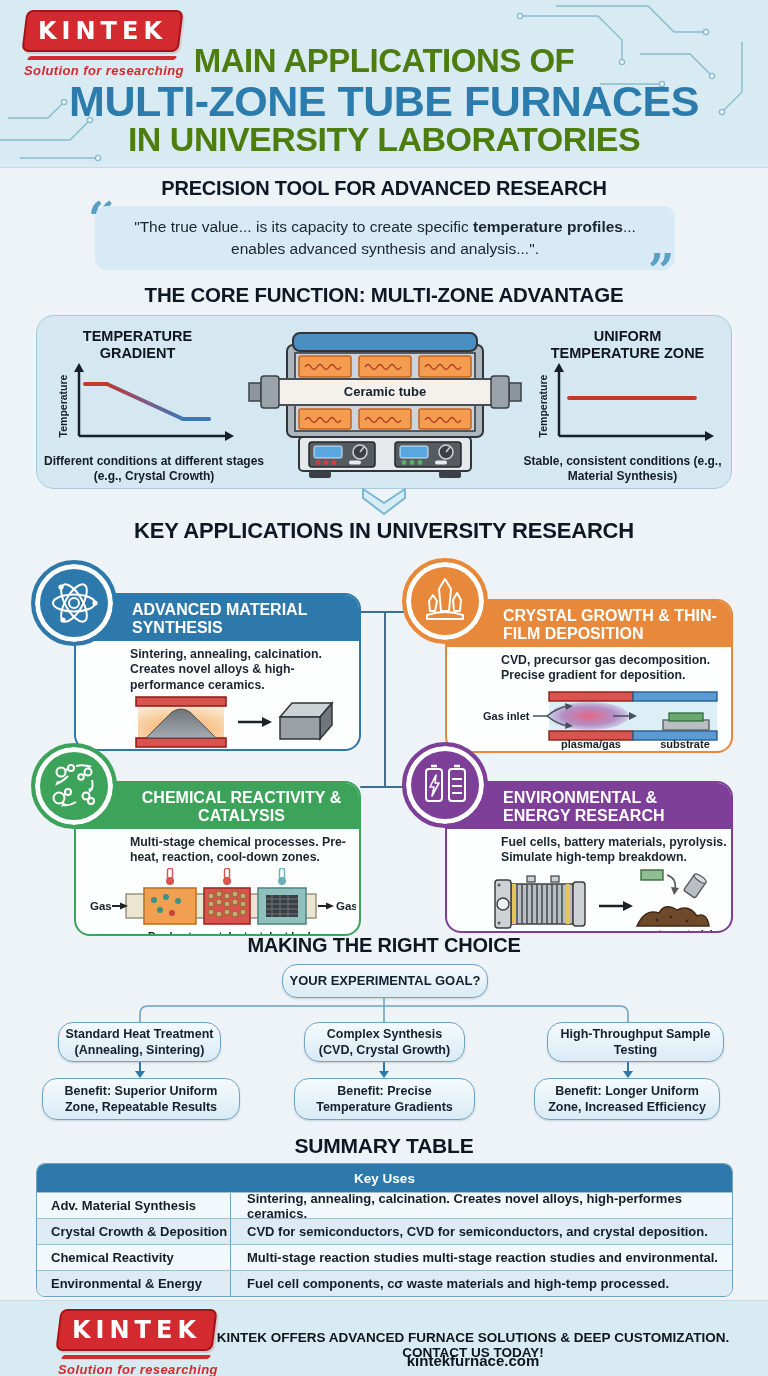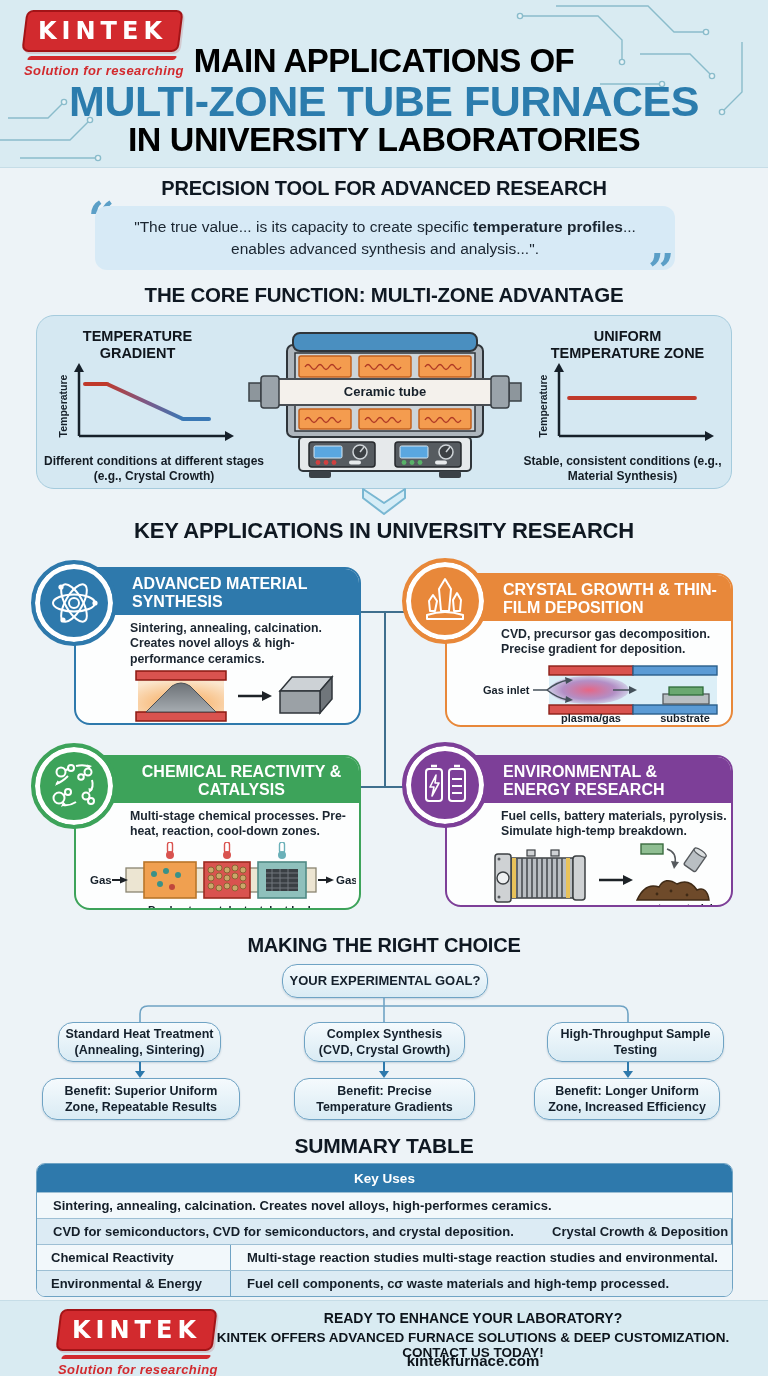--- a/index.html
+++ b/index.html
@@ -11,38 +11,38 @@
   .band.top { top:0; height:168px; border-bottom:1px solid #c6dde7; }
   .band.bottom { top:1300px; height:76px; border-top:1px solid #c6dde7; }
 
   
   .logo { position:absolute; }
   .logo-box { display:inline-block; background:#d22a2e; border:2px solid #a31417; border-radius:7px; padding:5px 12px; transform:skewX(-7deg); box-shadow:2px 2px 0 #b8474a33; }
   .logo-box span { display:inline-block; transform:skewX(7deg); color:#fff; font-weight:bold; font-size:24px; letter-spacing:5px; font-family:"DejaVu Sans", sans-serif; }
   .logo-swoosh { width:148px; height:4px; background:#d22a2e; border-radius:3px; margin:4px 0 3px 4px; transform:skewX(-35deg); }
   .logo-tagline { color:#d22a2e; font-weight:bold; font-style:italic; font-size:13px; letter-spacing:.4px; }
 
-  .title-line { position:absolute; left:0; width:768px; text-align:center; font-weight:bold; color:#000000; letter-spacing:-.5px; }
+  .title-line { position:absolute; left:0; width:768px; text-align:center; font-weight:bold; color:#4d7c0f; letter-spacing:-.5px; }
   .t1 { top:42px; font-size:33px; }
   .t2 { top:77px; font-size:43px; color:#2b7cad; letter-spacing:-.5px; }
   .t3 { top:120px; font-size:34px; }
 
   .sec-heading { position:absolute; left:0; width:768px; text-align:center; font-weight:bold; color:#0f1822; letter-spacing:-.2px; }
 
   
   .quote-box { position:absolute; left:95px; top:206px; width:580px; height:64px; background:#d7eaf6; border-radius:12px; padding:10px 26px 0 26px; text-align:center; font-size:15.5px; color:#1a2530; line-height:1.45; }
   .quote-mark { position:absolute; font-family:"DejaVu Serif", serif; font-weight:bold; font-size:46px; color:#5b9fc7; line-height:1; }
 
   
   .core-panel { position:absolute; left:36px; top:315px; width:696px; height:174px; background:#d5e8f2; border:1.5px solid #a5cbdd; border-radius:18px; }
   .graph-title { position:absolute; text-align:center; font-weight:bold; font-size:14.5px; color:#10161d; line-height:1.2; }
   .graph-caption { position:absolute; text-align:center; font-weight:bold; font-size:12px; color:#141c24; line-height:1.25; }
 
   
-  .card { position:absolute; border-radius:16px; background:#fdfefe; overflow:hidden; }
+  .card { position:absolute; border-radius:16px; background:#fdfefe; overflow:hidden;margin-top:26px; }
   .card-header { color:#fff; font-weight:bold; font-size:16px; line-height:1.15; padding:6px 8px 3px 56px; }
   .card-body-text { padding:6px 4px 2px 54px; font-size:12.3px; font-weight:bold; color:#1b2530; line-height:1.25; }
   .card-illus { padding-left:50px; }
   .app-circle { position:absolute; width:86px; height:86px; border-radius:50%; border:4px solid; box-shadow:inset 0 0 0 5px #fff; display:flex; align-items:center; justify-content:center; z-index:3; }
 
   
   .flow-box { position:absolute; background:linear-gradient(180deg,#f5fafd,#d9ebf4); border:1.5px solid #6fa3c4; border-radius:15px; display:flex; align-items:center; justify-content:center; text-align:center; font-weight:bold; font-size:12.5px; color:#14202c; line-height:1.3; padding:3px 6px; box-shadow:0 1px 2px rgba(40,80,110,.2); }
 
   
   .sum-table { position:absolute; left:36px; top:1163px; width:697px; border:1.5px solid #6fa3c4; border-radius:9px; overflow:hidden; background:#fff; }
@@ -478,40 +478,40 @@
   <div class="flow-box" style="left:294px;top:1078px;width:181px;height:42px;">Benefit: Precise Temperature Gradients</div>
   <div class="flow-box" style="left:534px;top:1078px;width:186px;height:42px;">Benefit: Longer Uniform Zone, Increased Efficiency</div>
 
   <div class="sec-heading" style="top:1134px;font-size:21px;">SUMMARY TABLE</div>
 
   <div class="sum-table">
     <div class="sum-row head">
       <div class="sum-cell cell-b" style="justify-content:center;padding-left:0;">Key Uses</div>
     </div>
     <div class="sum-row row-light">
+      <div class="sum-cell cell-a">Adv. Material Synthesis</div>
       <div class="sum-cell cell-b">Sintering, annealing, calcination. Creates novel alloys, high-performes ceramics.</div>
     </div>
     <div class="sum-row row-dark">
+      <div class="sum-cell cell-a">Crystal Crowth &amp; Deposition</div>
       <div class="sum-cell cell-b">CVD for semiconductors, CVD for semiconductors, and crystal deposition.</div>
-      <div class="sum-cell cell-a">Crystal Crowth &amp; Deposition</div>
     </div>
     <div class="sum-row row-light">
       <div class="sum-cell cell-a">Chemical Reactivity</div>
       <div class="sum-cell cell-b">Multi-stage reaction studies multi-stage reaction studies and environmental.</div>
     </div>
     <div class="sum-row row-dark">
       <div class="sum-cell cell-a">Environmental &amp; Energy</div>
       <div class="sum-cell cell-b">Fuel cell components, cσ waste materials and high-temp processed.</div>
     </div>
   </div>
 
   <div class="band bottom">
     <div class="logo" style="left:58px;top:8px;">
       <div class="logo-box"><span>KINTEK</span></div>
       <div class="logo-swoosh"></div>
       <div class="logo-tagline">Solution for researching</div>
     </div>
   </div>
-  <div class="footer-text" style="top:1310px;font-size:14px;">READY TO ENHANCE YOUR LABORATORY?</div>
   <div class="footer-text" style="top:1330px;font-size:13.5px;">KINTEK OFFERS ADVANCED FURNACE SOLUTIONS &amp; DEEP CUSTOMIZATION. CONTACT US TODAY!</div>
   <div class="footer-text" style="top:1352px;font-size:15px;">kintekfurnace.com</div>
 
 </div>
 
 </body></html>

